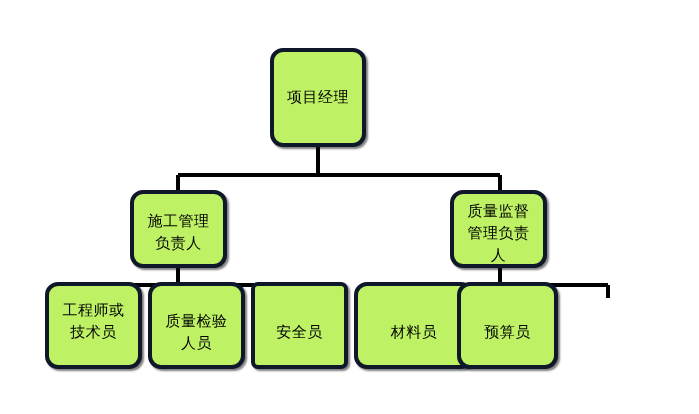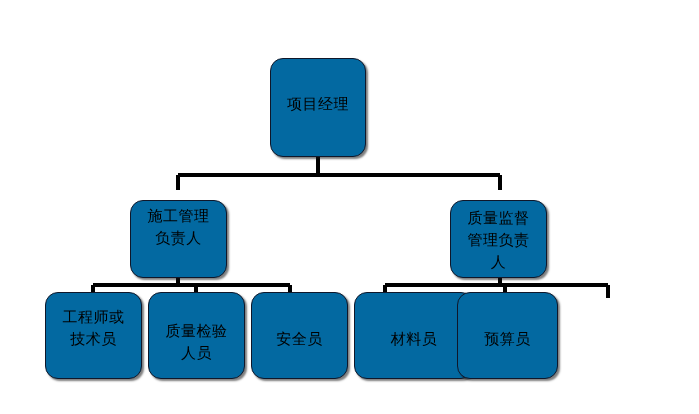--- a/index.html
+++ b/index.html
@@ -29,29 +29,28 @@
     top: 0;
     width: 699px;
     height: 414px;
     z-index: 1;
   }
 
   .node {
     position: absolute;
     z-index: 2;
     box-sizing: border-box;
-    background: #0369a1;
-    border: 1px solid #0f172a;
+    background: #bef264;
+    border: 4px solid #0f172a;
     border-radius: 13px;
     box-shadow: 2px 2px 2px rgba(20, 20, 20, 0.55);
     display: flex;
     justify-content: center;
     align-items: flex-start;
     overflow: hidden;
-    margin-top: 10px;
   }
 
   .node-label {
     display: block;
     width: 100%;
     text-align: center;
     color: #000000;
     font-family: "DejaVu Serif", "Liberation Serif", serif;
     font-size: 15px;
     line-height: 22px;
@@ -72,34 +71,34 @@
 
   
   .node-l2 {
     top: 190px;
     width: 97px;
     height: 78px;
   }
   #node-construction-mgmt { left: 130px; }
   #node-quality-supervision { left: 450px; }
 
-  #node-construction-mgmt .node-label { padding-top: 4px; }
+  #node-construction-mgmt .node-label { padding-top: 16px; }
   #node-quality-supervision .node-label { padding-top: 6px; }
 
   
   .node-l3 {
     top: 282px;
     height: 87px;
   }
   .node-l3 .node-label { padding-top: 13px; }
   .node-l3.single-line .node-label { padding-top: 35px; }
 
   #node-engineer      { left: 45px;  width: 97px; }
   #node-qc-inspector  { left: 148px; width: 97px; align-items: center; }
-  #node-safety        { left: 251px; width: 97px; }
+  #node-safety        { left: 251px; width: 97px; border-radius: 7px; }
   #node-materials     { left: 354px; width: 120px; }
   #node-budget        { left: 457px; width: 101px; }
   #node-documents     { left: 560px; width: 97px; }
 </style>
 </head>
 <body>
 
 <div id="chart-root">
 
   <svg id="connector-layer" viewBox="0 0 699 414" width="699" height="414" xmlns="http://www.w3.org/2000/svg">

